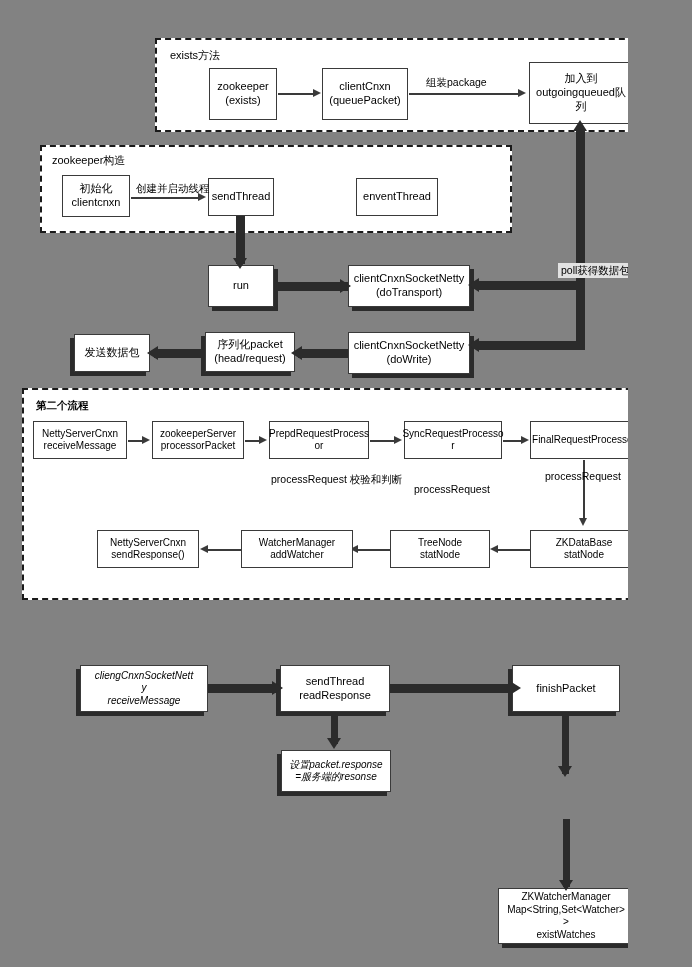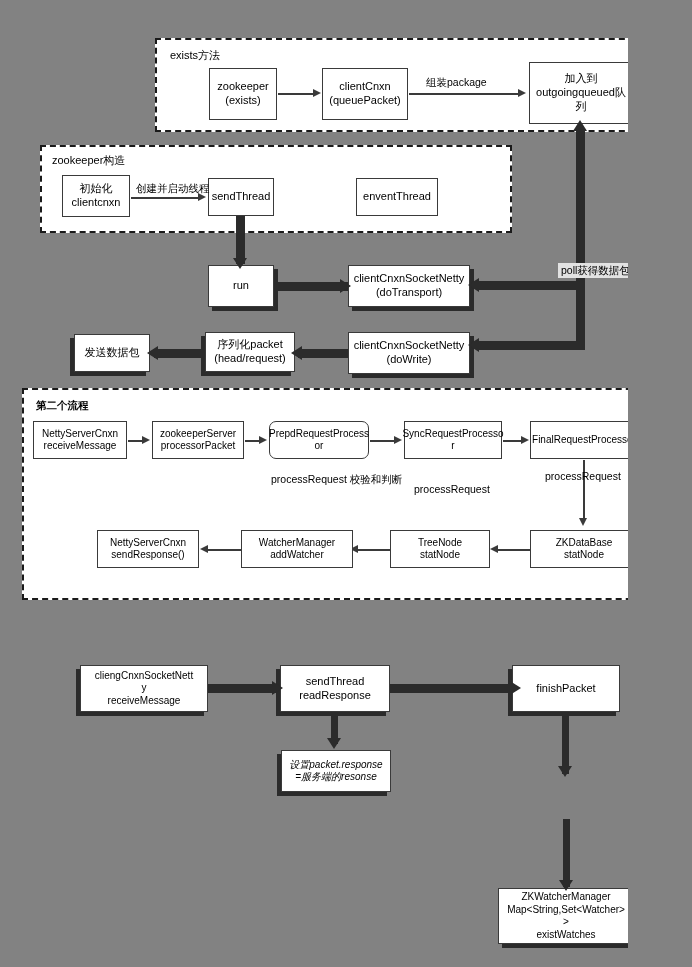--- a/index.html
+++ b/index.html
@@ -251,21 +251,21 @@
   <div class="t-line t-h" style="left:128px; top:440px; width:18px;"></div>
   <div class="t-arrow-r" style="left:142px; top:436px;"></div>
 
   <div class="node small" style="left:152px; top:421px; width:92px; height:38px;">
     <span style="white-space:pre-line;">zookeeperServer
 processorPacket</span>
   </div>
   <div class="t-line t-h" style="left:245px; top:440px; width:18px;"></div>
   <div class="t-arrow-r" style="left:259px; top:436px;"></div>
 
-  <div class="node small" style="left:269px; top:421px; width:100px; height:38px;border-radius:7px;">
+  <div class="node small" style="left:269px; top:421px; width:100px; height:38px;">
     <span style="white-space:pre-line;">PrepdRequestProcess
 or</span>
   </div>
   <div class="t-line t-h" style="left:370px; top:440px; width:28px;"></div>
   <div class="t-arrow-r" style="left:394px; top:436px;"></div>
 
   <div class="node small" style="left:404px; top:421px; width:98px; height:38px;">
     <span style="white-space:pre-line;">SyncRequestProcesso
 r</span>
   </div>
@@ -303,21 +303,21 @@
   <div class="t-arrow-l" style="left:200px; top:545px;"></div>
   <div class="edge-label onwhite" style="left:271px; top:473px;">processRequest
 校验和判断</div>
 
   <div class="node small" style="left:97px; top:530px; width:102px; height:38px;">
     <span style="white-space:pre-line;">NettyServerCnxn
 sendResponse()</span>
   </div>
 
   <div class="node shadow-l small" style="left:80px; top:665px; width:128px; height:47px;">
-    <span style="white-space:pre-line;">cliengCnxnSocketNett
+    <span style="white-space:pre-line;font-style:italic;">cliengCnxnSocketNett
 y
 receiveMessage</span>
   </div>
 
   <div class="k-line k-h" style="left:208px; top:684px; width:74px;"></div>
   <div class="k-arrow-r" style="left:272px; top:681px;"></div>
 
   <div class="node shadow-l" style="left:280px; top:665px; width:110px; height:47px;">
     <span style="white-space:pre-line;">sendThread
 readResponse</span>

